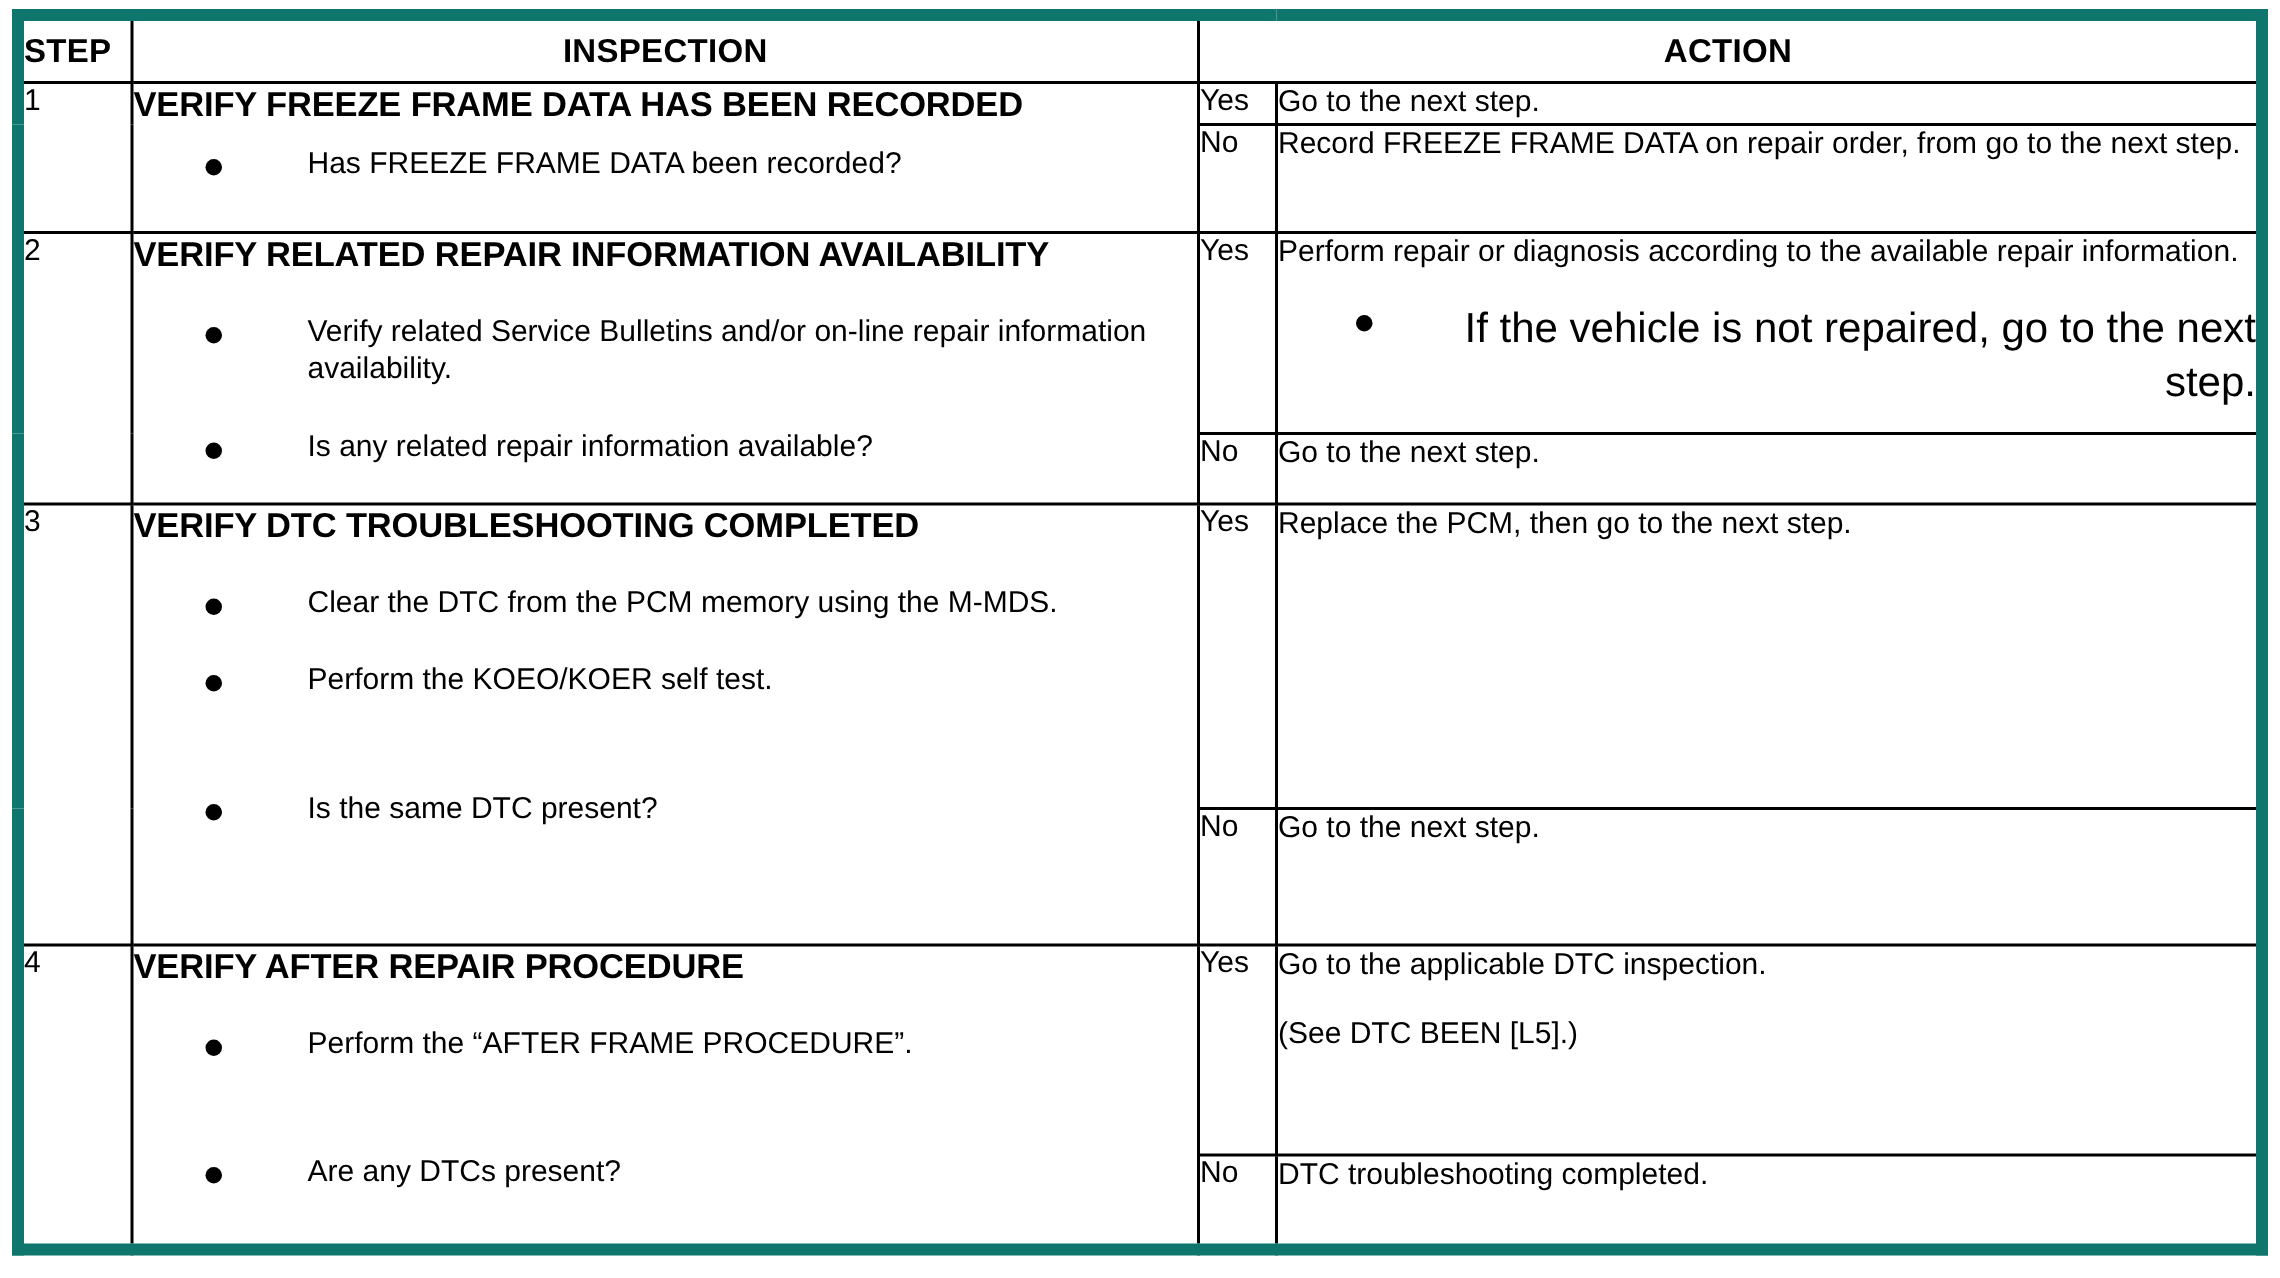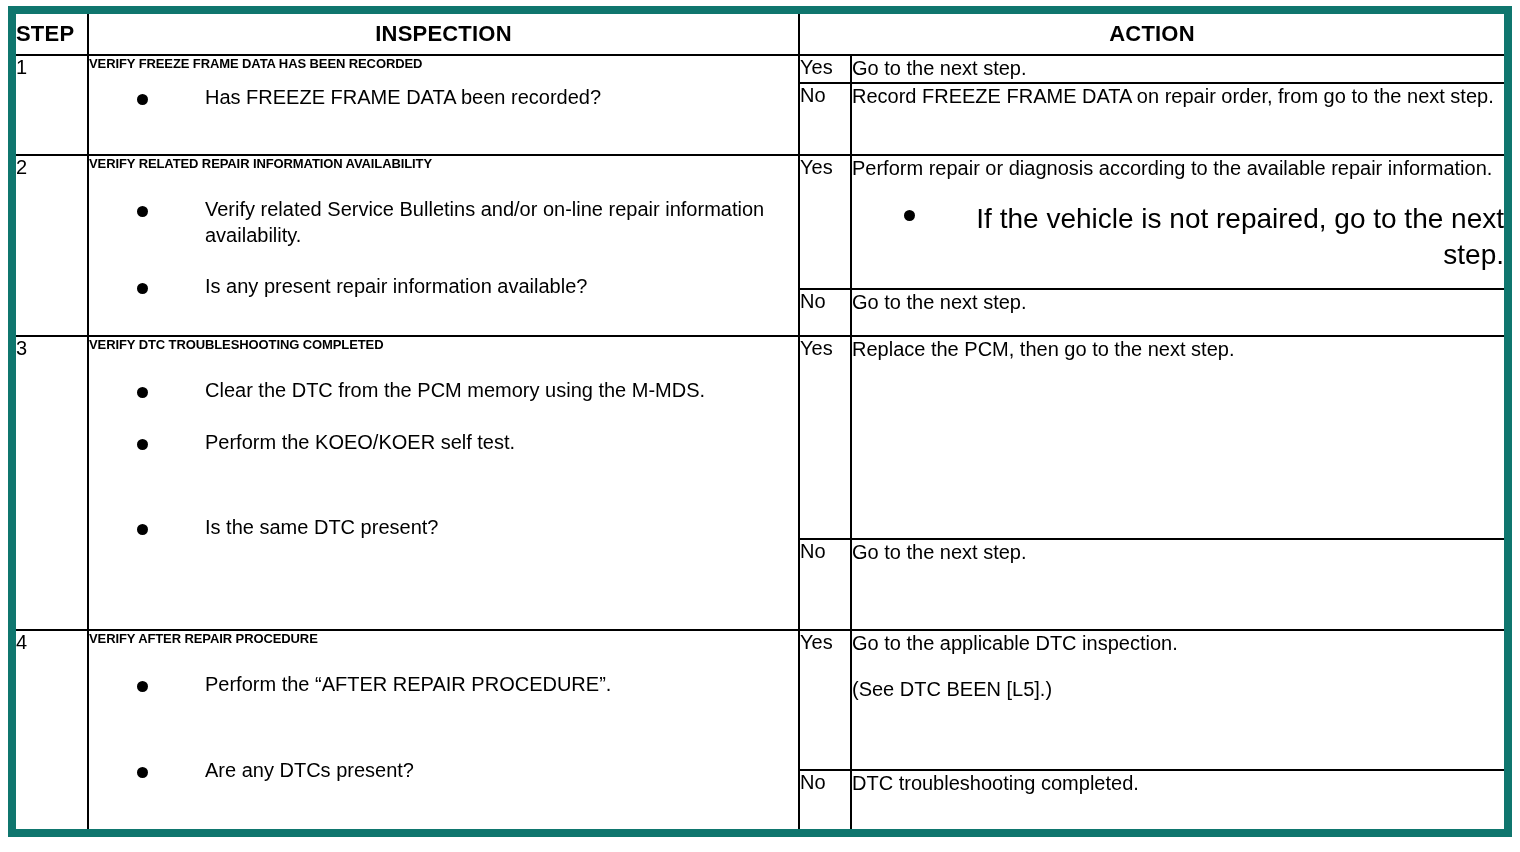--- a/index.html
+++ b/index.html
@@ -77,21 +77,21 @@
     padding: 4px 0 0 6px;
     text-align: left;
   }
 
   
   td.insp-cell {
     padding: 5px 8px 6px 8px;
   }
 
   .insp-title {
-    font-size: 13px;
+    font-size: 23px;
     font-weight: bold;
     line-height: 1.18;
     letter-spacing: -0.1px;
     margin: 0 0 4px 0;
     white-space: nowrap;
   }
 
   ul.bullets {
     list-style: none;
     margin: 0;
@@ -204,21 +204,21 @@
           <p>Record FREEZE FRAME DATA on repair order, from go to the next step.</p>
         </td>
       </tr>
 
       <tr>
         <td class="step-cell" rowspan="2">2</td>
         <td class="insp-cell" rowspan="2">
           <div class="insp-title">VERIFY RELATED REPAIR INFORMATION AVAILABILITY</div>
           <ul class="bullets">
             <li class="gap-lg">Verify related Service Bulletins and/or on-line repair information availability.</li>
-            <li class="gap-lg">Is any present repair information available?</li>
+            <li class="gap-lg">Is any related repair information available?</li>
           </ul>
         </td>
         <td class="yesno-cell" style="height:132px;">Yes</td>
         <td class="action-cell">
           <p>Perform repair or diagnosis according to the available repair information.</p>
           <ul class="sub-bullets">
             <li>If the vehicle is not repaired, go to the next step.</li>
           </ul>
         </td>
       </tr>
@@ -249,21 +249,21 @@
         <td class="action-cell">
           <p>Go to the next step.</p>
         </td>
       </tr>
 
       <tr>
         <td class="step-cell" rowspan="2">4</td>
         <td class="insp-cell" rowspan="2">
           <div class="insp-title">VERIFY AFTER REPAIR PROCEDURE</div>
           <ul class="bullets">
-            <li class="gap-lg">Perform the “AFTER REPAIR PROCEDURE”.</li>
+            <li class="gap-lg">Perform the “AFTER FRAME PROCEDURE”.</li>
             <li class="gap-xxl">Are any DTCs present?</li>
           </ul>
         </td>
         <td class="yesno-cell" style="height:138px;">Yes</td>
         <td class="action-cell">
           <p>Go to the applicable DTC inspection.</p>
           <p class="spaced">(See DTC BEEN [L5].)</p>
         </td>
       </tr>
       <tr>

